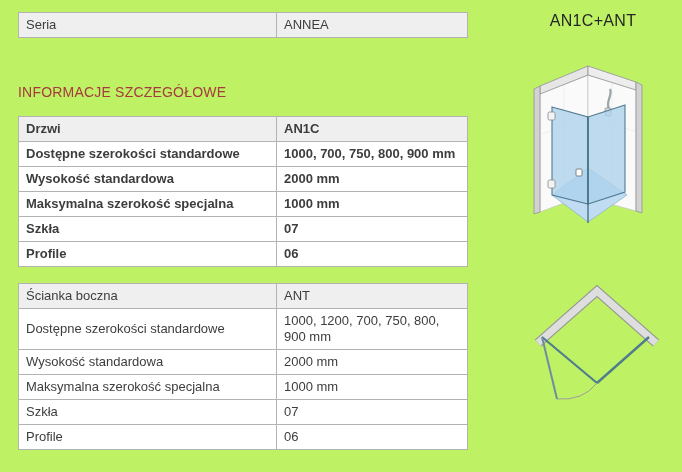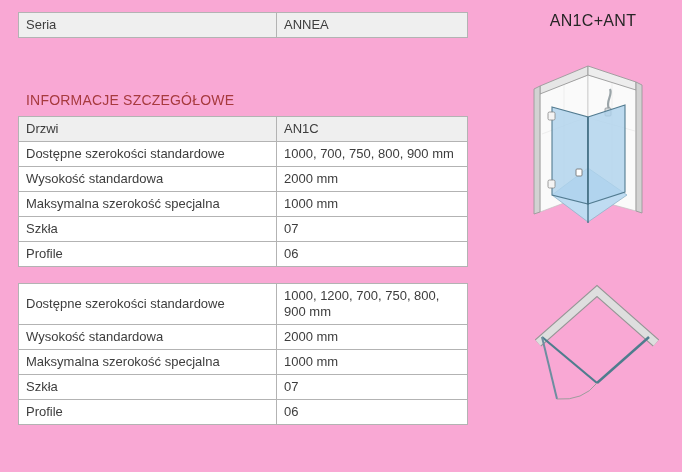--- a/index.html
+++ b/index.html
@@ -1,35 +1,35 @@
 <!DOCTYPE html>
 <html><head>
 <meta charset="utf-8">
 <style>
   html,body{margin:0;padding:0;background:#fff;}
   .page{
-    position:relative;width:682px;height:472px;background:#f9a8d4;
+    position:relative;width:682px;height:472px;background:#bef264;
     font-family:"Liberation Sans", sans-serif;color:#3d3d3d;overflow:hidden;
   }
   table.spec{
     position:absolute;left:18px;border-collapse:collapse;width:449px;
     font-size:13px;color:#3d3d3d;table-layout:fixed;
     border:1px solid #9c9c9c;
   }
   table.spec td{
     border:1px solid #b3b3b3;padding:4px 7px;line-height:16px;
     vertical-align:middle;background:#ffffff;word-wrap:break-word;
   }
   table.spec tr.gray td{background:#efefef;}
   col.c1{width:258px;} col.c2{width:191px;}
   .tbl-meta{top:12px;}
-  .tbl-door{top:116px;}
+  .tbl-door{top:116px;font-weight:bold;}
   .tbl-side{top:283px;}
   .heading{
-    position:absolute;left:18px;top:84px;margin:8px;
+    position:absolute;left:18px;top:84px;margin:0;
     font-size:14px;font-weight:400;color:#a73a3e;letter-spacing:.2px;
   }
   .right-title{
     position:absolute;left:500px;top:12px;width:186px;text-align:center;
     font-size:16px;color:#262626;letter-spacing:.3px;
   }
   .iso-wrap{position:absolute;left:508px;top:56px;width:170px;height:195px;}
   .plan-wrap{position:absolute;left:525px;top:283px;width:145px;height:160px;}
   svg{display:block;}
 </style>
@@ -85,20 +85,24 @@
       </tr>
     </tbody>
   </table>
 
   <table class="spec tbl-side">
     <colgroup>
         <col class="c1">
         <col class="c2">
       </colgroup>
     <tbody>
+      <tr class="gray">
+        <td>Ścianka boczna</td>
+        <td>ANT</td>
+      </tr>
       <tr>
         <td>Dostępne szerokości standardowe</td>
         <td>1000, 1200, 700, 750, 800, 900 mm</td>
       </tr>
       <tr>
         <td>Wysokość standardowa</td>
         <td>2000 mm</td>
       </tr>
       <tr>
         <td>Maksymalna szerokość specjalna</td>

